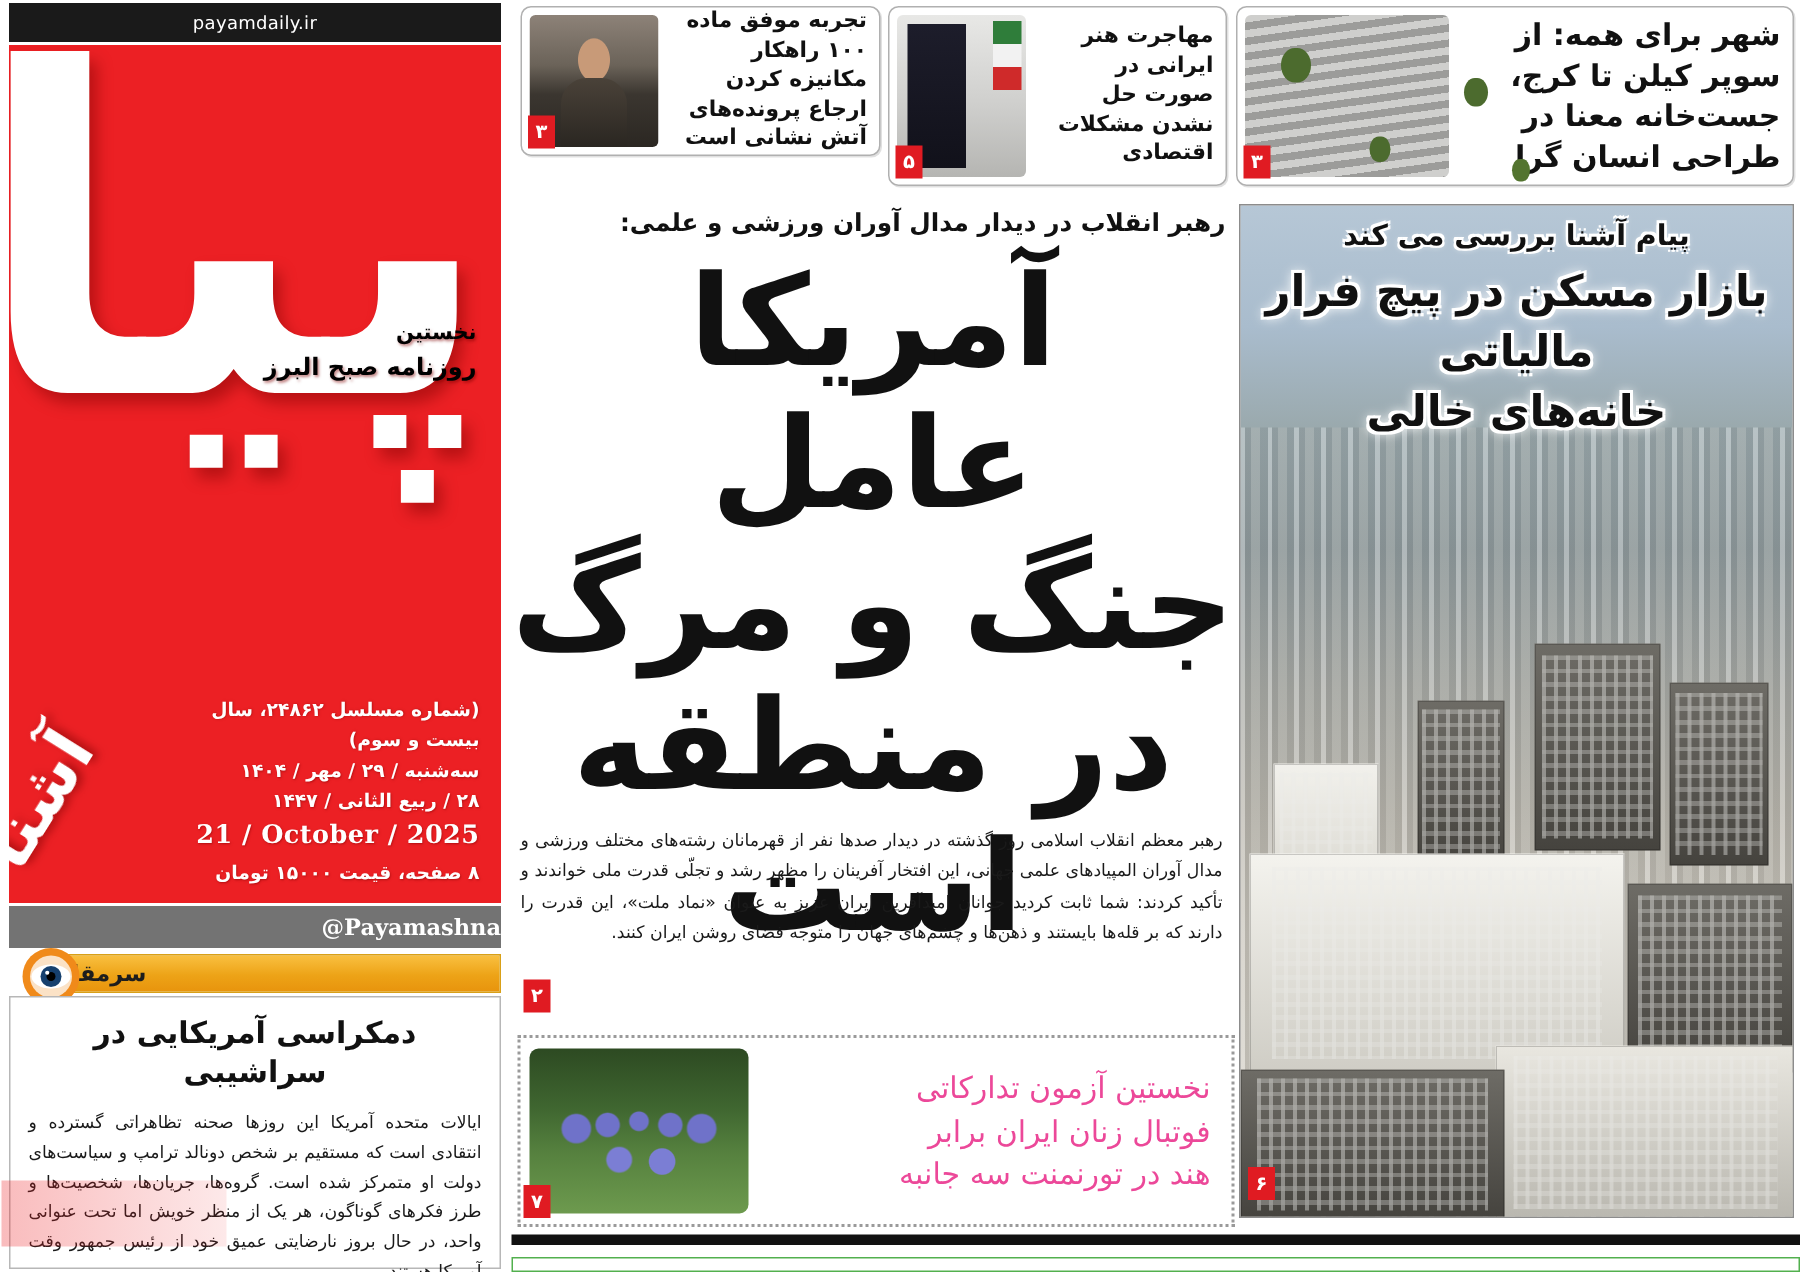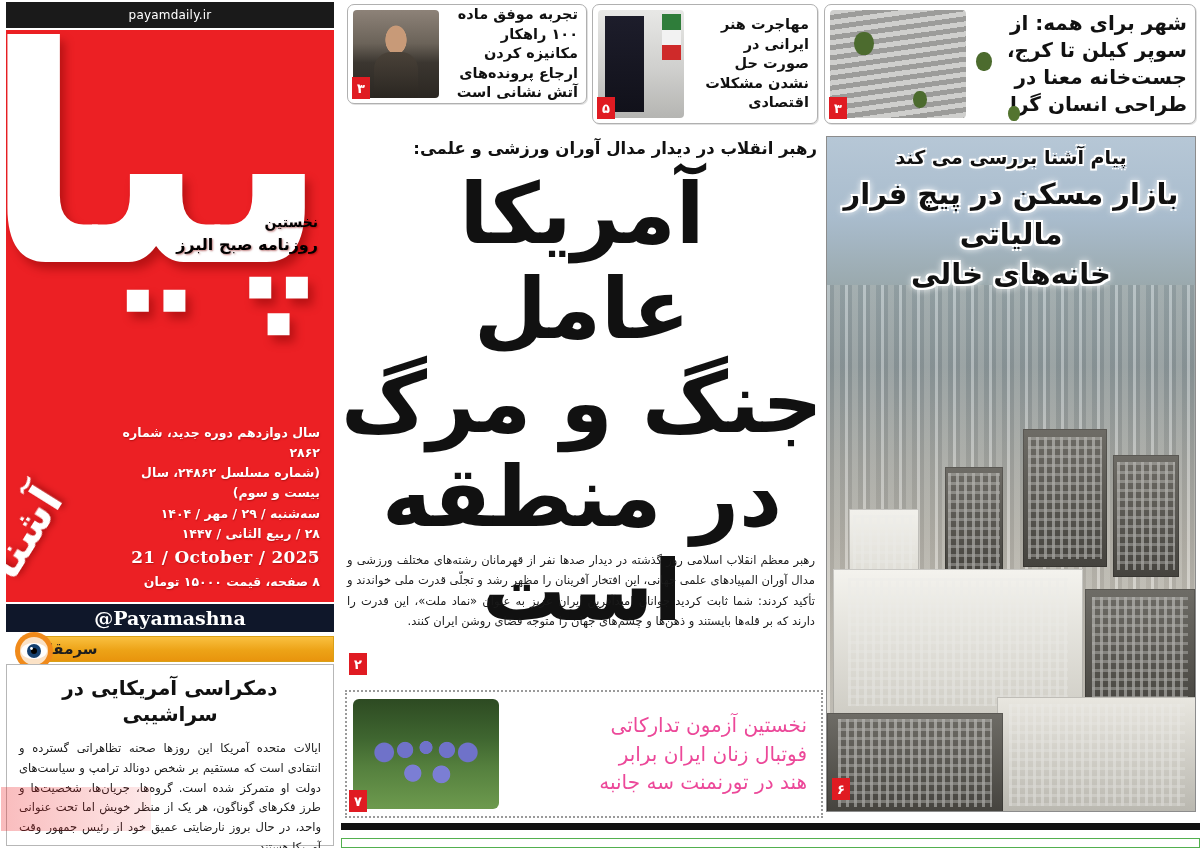--- a/index.html
+++ b/index.html
@@ -96,26 +96,26 @@
     font-family: "DejaVu Serif", "Liberation Serif", serif;
     font-size: 17px;
     letter-spacing: 0.3px;
     display: block;
     text-align: right;
   }
   .social-bar {
     position: absolute;
     left: 6px; top: 604px;
     width: 328px; height: 28px;
-    background: #0f172a;
+    background: #737373;
     color: #fff;
-    display: flex; align-items: center; justify-content: center;
+    display: flex; align-items: center; justify-content: flex-end;
     direction: ltr;
     font-family: "DejaVu Serif", "Liberation Serif", serif;
-    font-size: 19px;
+    font-size: 15px;
     font-weight: bold;
   }
 
   
   .editorial {
     position: absolute;
     left: 6px; top: 636px;
     width: 328px; height: 210px;
   }
   .edit-header {
@@ -423,21 +423,20 @@
     <div class="masthead-red">
       <div class="logo-payam">پیام</div>
       <div class="logo-ashna">آشنا</div>
 
       <div class="tagline">
         <span class="t1">نخستین</span>
         <span class="t2">روزنامه صبح البرز</span>
       </div>
 
       <div class="issue-info">
-        <div>سال دوازدهم دوره جدید، شماره ۲۸۶۲</div>
         <div>(شماره مسلسل ۲۴۸۶۲، سال بیست و سوم)</div>
         <div>سه‌شنبه / ۲۹ / مهر / ۱۴۰۴</div>
         <div>۲۸ / ربیع الثانی / ۱۴۴۷</div>
         <div class="eng">21 / October / 2025</div>
         <div>۸ صفحه، قیمت ۱۵۰۰۰ تومان</div>
       </div>
     </div>
 
     <div class="social-bar">
       <span>@Payamashna</span>

